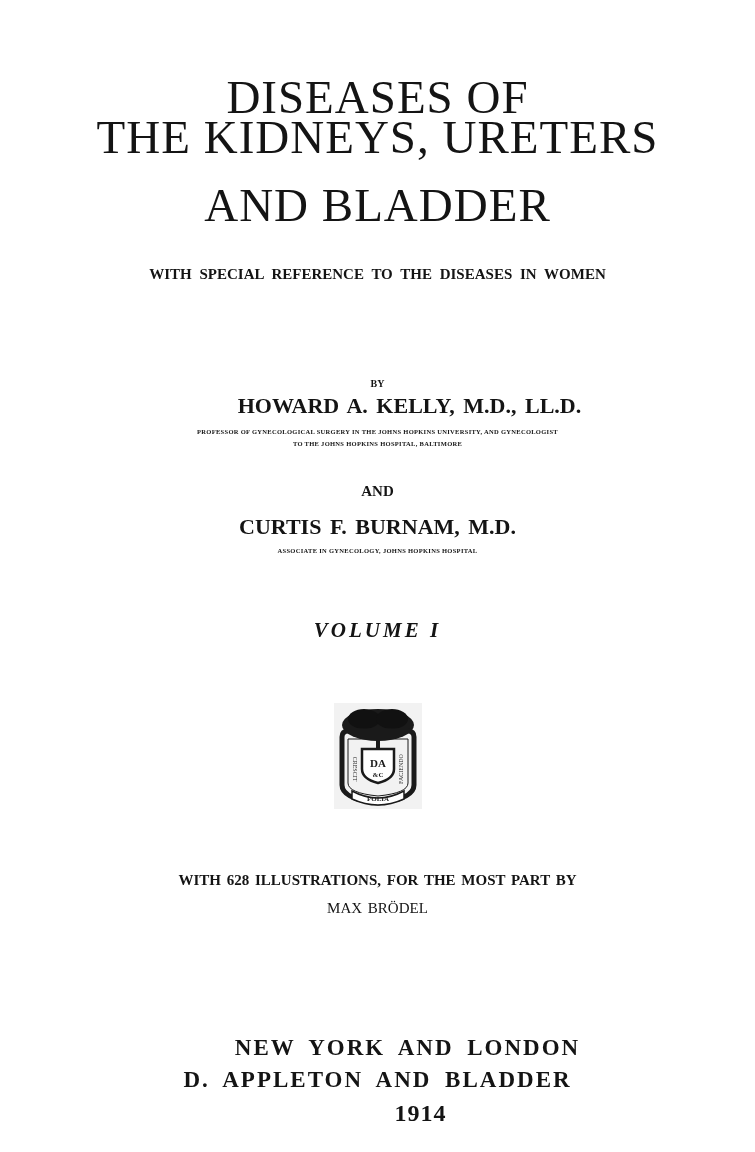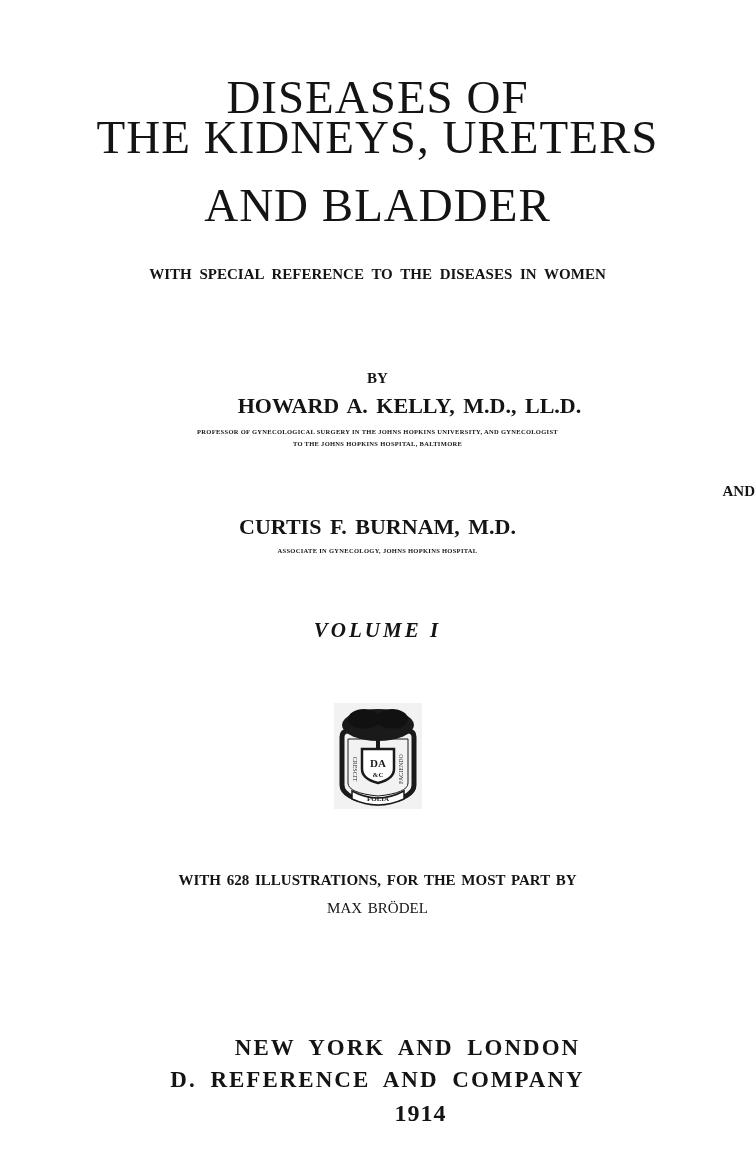--- a/index.html
+++ b/index.html
@@ -2,24 +2,24 @@
 <html><head>
 <meta charset="utf-8">
 <style>
   html, body { margin:0; padding:0; background:#ffffff; }
   body { width:755px; height:1152px; position:relative; overflow:hidden; color:#141414; font-family:"Liberation Serif","DejaVu Serif",serif; }
   .line { position:absolute; left:0; width:755px; text-align:center; white-space:nowrap; }
   .t1 { top:44px; font-size:47px; letter-spacing:1px;margin-top:26px; }
   .t2 { top:110px; font-size:47px; letter-spacing:1px; }
   .t3 { top:178px; font-size:47px; letter-spacing:1px; }
   .sub { top:266px; font-size:15px; font-weight:bold; word-spacing:4px; }
-  .by { top:370px; font-size:15px; font-weight:bold; }
+  .by { top:378px; font-size:10px; font-weight:bold; }
   .auth1 { top:393px; font-size:22px; font-weight:bold; word-spacing:3px;padding-left:32px; }
   .aff1 { top:426px; font-size:6.5px; font-weight:bold; letter-spacing:0.3px; line-height:12px; }
-  .and { top:483px; font-size:15px; font-weight:bold;text-align:right; }
+  .and { top:483px; font-size:15px; font-weight:bold; }
   .auth2 { top:514px; font-size:22px; font-weight:bold; word-spacing:3px; }
   .aff2 { top:547px; font-size:6.5px; font-weight:bold; letter-spacing:0.3px; }
   .vol { top:618px; font-size:21px; font-style:italic; font-weight:bold; letter-spacing:3px; }
   .seal { position:absolute; left:334px; top:703px; width:88px; height:106px; background:#f2f2f2; }
   .ill1 { top:872px; font-size:15px; font-weight:bold; word-spacing:2px; }
   .ill2 { top:900px; font-size:15px; font-weight:normal; word-spacing:2px; }
   .pub1 { top:1035px; font-size:23px; font-weight:bold; letter-spacing:2px; word-spacing:6px;margin-left:30px; }
   .pub2 { top:1067px; font-size:23px; font-weight:bold; letter-spacing:2px; word-spacing:6px; }
   .year { top:1100px; font-size:24px; font-weight:bold; letter-spacing:1px;padding-left:43px; }
 </style>
@@ -67,14 +67,14 @@
 
     <path d="M18 88 Q44 102 70 88 L70 96 Q44 108 18 96 Z" fill="#fff" stroke="#1a1a1a" stroke-width="1.5"></path>
     <text x="44" y="98" text-anchor="middle" font-family="Liberation Serif, serif" font-size="7" font-weight="bold" fill="#1a1a1a">FOLIA</text>
   </svg>
 </div>
 
 <div class="line ill1">WITH 628 ILLUSTRATIONS, FOR THE MOST PART BY</div>
 <div class="line ill2">MAX BRÖDEL</div>
 
 <div class="line pub1">NEW YORK AND LONDON</div>
-<div class="line pub2">D. REFERENCE AND COMPANY</div>
+<div class="line pub2">D. APPLETON AND BLADDER</div>
 <div class="line year">1914</div>
 
 </body></html>

